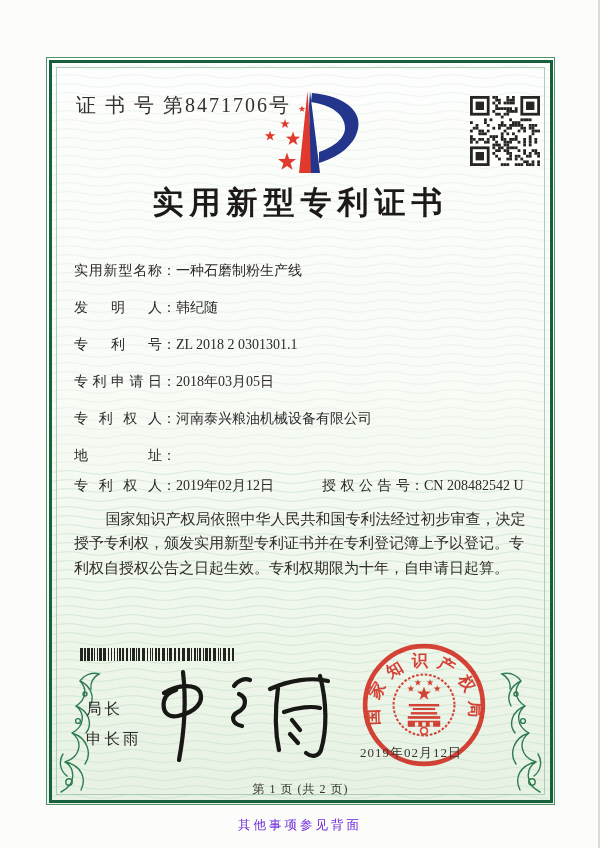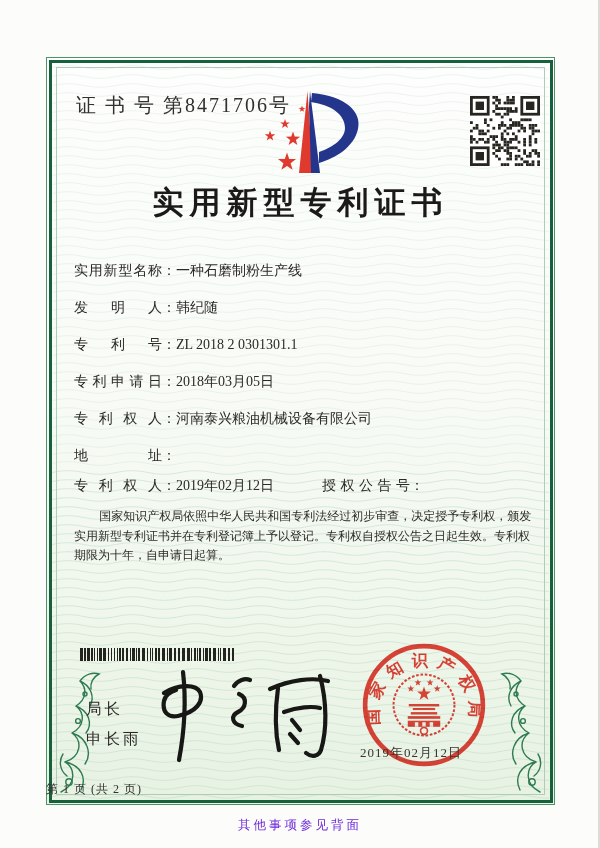--- a/index.html
+++ b/index.html
@@ -39,30 +39,30 @@
   .field-row{display:flex;margin-bottom:16px;}
   .field-row.addr{margin-bottom:9px;}
   .field-label{display:inline-block;width:88px;flex:0 0 88px;text-align:justify;text-align-last:justify;}
   .field-colon{flex:0 0 14px;}
   .field-value{flex:1;}
   .grant-row{display:flex;margin-top:2px;}
   .grant-group{display:flex;}
   .grant-group.first{width:248px;flex:0 0 248px;}
 
   
-  .body-text{position:absolute;left:74px;top:507px;width:462px;font-size:12px;line-height:1.63;color:#2e2b28;}
+  .body-text{position:absolute;left:74px;top:507px;width:462px;font-size:15px;line-height:1.63;color:#2e2b28;}
   .body-text p{margin:0;text-indent:2.1em;}
 
   
   .barcode{position:absolute;left:80px;top:647px;width:156px;height:13px;}
   .signatory{position:absolute;left:86px;top:694px;font-size:15.5px;line-height:30px;color:#2b2926;letter-spacing:3px;}
   .signature{position:absolute;left:142px;top:660px;width:205px;height:110px;mix-blend-mode:multiply;}
   .seal{position:absolute;left:356px;top:638px;width:136px;height:136px;mix-blend-mode:multiply;opacity:.93;}
   .seal-date{position:absolute;left:360px;top:744px;width:132px;font-size:13px;letter-spacing:1px;color:#3a3531;white-space:nowrap;}
-  .page-num{position:absolute;left:46px;right:45px;top:781px;text-align:left;font-size:12px;letter-spacing:1px;color:#33312e;}
+  .page-num{position:absolute;left:46px;right:45px;top:781px;text-align:center;font-size:12px;letter-spacing:1px;color:#33312e;}
   .back-note{position:absolute;left:0;right:0;top:817px;text-align:center;font-size:12.5px;letter-spacing:3px;color:#6d28d9;}
 </style>
 </head>
 <body>
 
 <div class="frame">
   <svg class="waves" xmlns="http://www.w3.org/2000/svg">
     <defs>
       <pattern id="wv" width="64" height="9" patternUnits="userSpaceOnUse">
         <path d="M0,4.5 Q16,0.8 32,4.5 T64,4.5" fill="none" stroke="#bedcc5" stroke-width="1"></path>
@@ -346,20 +346,21 @@
   </div>
   <div class="grant-row">
     <span class="grant-group first">
       <span class="field-label">专利权人</span>
         <span class="field-colon">：</span>
       <span>2019年02月12日</span>
     </span>
     <span class="grant-group">
       <span class="field-label">授权公告号</span>
         <span class="field-colon">：</span>
+      <span>CN 208482542 U</span>
     </span>
   </div>
 </div>
 
 <div class="body-text">
   <p>国家知识产权局依照中华人民共和国专利法经过初步审查，决定授予专利权，颁发实用新型专利证书并在专利登记簿上予以登记。专利权自授权公告之日起生效。专利权期限为十年，自申请日起算。</p>
 </div>
 
 <div class="barcode">
   <svg id="barcode-svg" width="156" height="13" viewBox="0 0 156 13" xmlns="http://www.w3.org/2000/svg">

